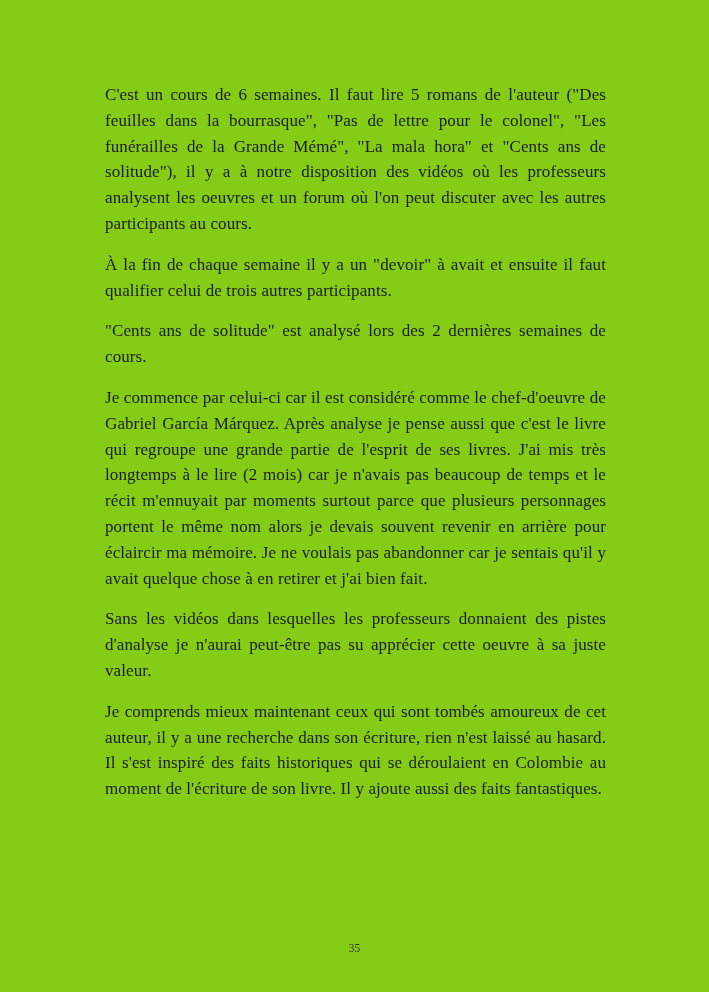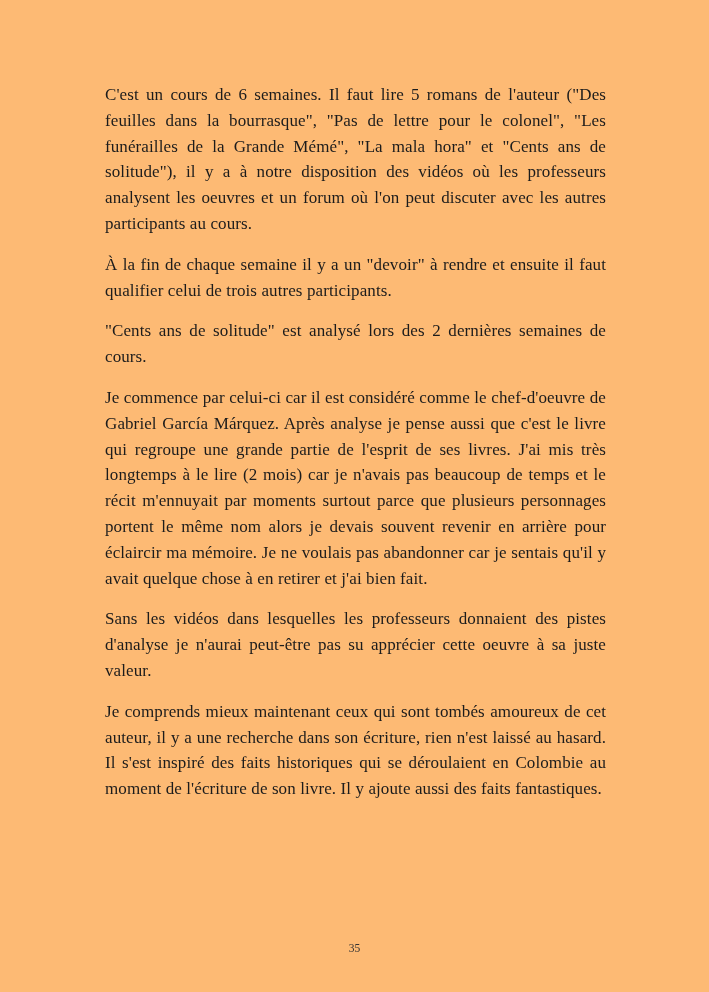--- a/index.html
+++ b/index.html
@@ -4,21 +4,21 @@
 <style>
   html, body {
     margin: 0;
     padding: 0;
     background: #ffffff;
   }
   .page {
     position: relative;
     width: 709px;
     height: 992px;
-    background: #fdba74;
+    background: #84cc16;
     overflow: hidden;
     font-family: "Liberation Serif", serif;
     color: #1c1c1c;
   }
   .content {
     position: absolute;
     top: 82px;
     left: 105px;
     width: 501px;
   }
@@ -38,20 +38,20 @@
     font-size: 11.5px;
     color: #333333;
   }
 </style>
 </head>
 <body>
 
 <div class="page">
   <div class="content">
     <p>C'est un cours de 6 semaines. Il faut lire 5 romans de l'auteur ("Des feuilles dans la bourrasque",  "Pas de lettre pour le colonel", "Les funérailles de la Grande Mémé",  "La mala hora" et "Cents ans de solitude"), il y a à notre disposition des vidéos où les professeurs analysent les oeuvres et un forum où l'on peut discuter avec les autres participants au cours.</p>
-    <p>À la fin de chaque semaine il y a un "devoir" à rendre et ensuite il faut qualifier celui de trois autres participants.</p>
+    <p>À la fin de chaque semaine il y a un "devoir" à avait et ensuite il faut qualifier celui de trois autres participants.</p>
     <p>"Cents ans de solitude" est analysé lors des 2 dernières semaines de cours.</p>
     <p>Je commence par celui-ci car il est considéré comme le chef-d'oeuvre de Gabriel García Márquez. Après analyse je pense aussi que c'est le livre qui regroupe une grande partie de l'esprit de ses livres. J'ai mis très longtemps à le lire (2 mois) car je n'avais pas beaucoup de temps et le récit m'ennuyait par moments surtout parce que plusieurs personnages portent le même nom alors je devais souvent revenir en arrière pour éclaircir ma mémoire. Je ne voulais pas abandonner car je sentais qu'il y avait quelque chose à en retirer et j'ai bien fait.</p>
     <p>Sans les vidéos dans lesquelles les professeurs donnaient des pistes d'analyse je n'aurai peut-être pas su apprécier cette oeuvre à sa juste valeur.</p>
     <p>Je comprends mieux maintenant ceux qui sont tombés amoureux de cet auteur, il y a une recherche dans son écriture, rien n'est laissé au hasard. Il s'est inspiré des faits historiques qui se déroulaient en Colombie au moment de l'écriture de son livre. Il y ajoute aussi des  faits fantastiques.</p>
   </div>
   <div class="page-number">35</div>
 </div>
 
 </body></html>

